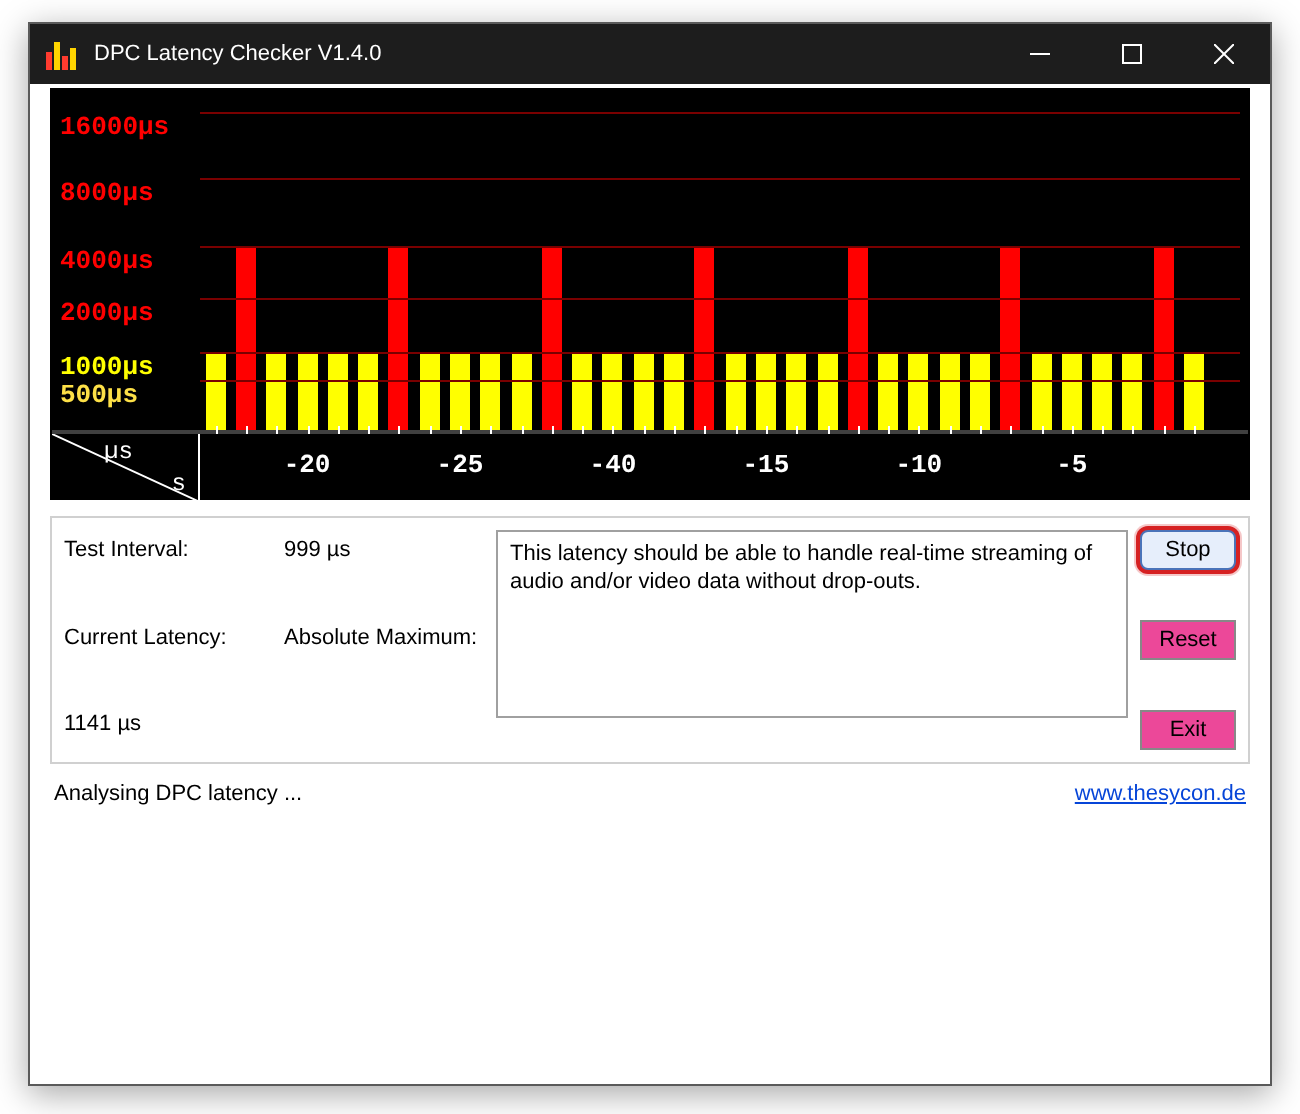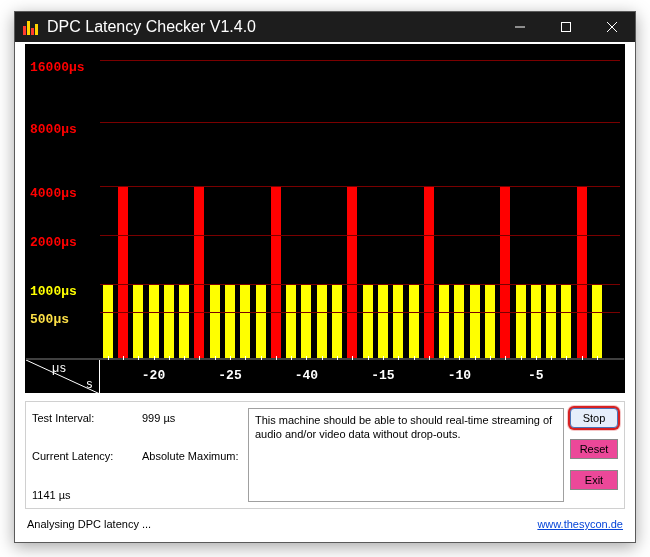--- a/index.html
+++ b/index.html
@@ -35,21 +35,21 @@
   .appicon {
     width: 16px; height: 16px;
     margin-right: 8px;
     display: flex; align-items: flex-end; gap: 1px;
   }
   .appicon span { width: 3px; display: inline-block; }
   .appicon .b1 { height: 9px; background: #ff3b2f; }
   .appicon .b2 { height: 14px; background: #ffd400; }
   .appicon .b3 { height: 7px; background: #ff3b2f; }
   .appicon .b4 { height: 11px; background: #ffd400; }
-  .title { flex: 1; font-size: 16px; }
+  .title { flex: 1; font-size: 11px; }
   .winbtns { display: flex; height: 100%; }
   .winbtn {
     width: 46px; height: 100%;
     display: flex; align-items: center; justify-content: center;
     color: #fff;
   }
   .winbtn svg { stroke: #fff; stroke-width: 1; fill: none; }
   
   .menubar {
     background: #fff;
@@ -59,21 +59,21 @@
     font-size: 12px;
     border-bottom: 0;
   }
   .menuitem { cursor: default; }
   .menuitem .ul { text-decoration: underline; }
   
   .chartwrap {
     margin: 2px 10px 6px 10px;
     border: 1px solid #000;
     background: #000;
-    height: 349px;
+    height: 206px;
     position: relative;
   }
   .chart-inner {
     position: absolute;
     left: 0; right: 0; top: 0; bottom: 0;
   }
   .ylabels {
     position: absolute;
     left: 4px; top: 6px; bottom: 34px;
     width: 70px;
@@ -162,21 +162,21 @@
     background: #fff;
     padding: 4px 6px;
     font-size: 11px;
     line-height: 1.3;
     height: 94px;
   }
   .btncol {
     width: 48px;
     display: flex;
     flex-direction: column;
-    gap: 11px;
+    gap: 25px;
   }
   .btn {
     border: 1px solid #888;
     background: #ec4899;
     font-size: 11px;
     text-align: center;
     padding: 3px 0;
     cursor: default;
   }
   .btn.highlight {
@@ -344,21 +344,21 @@
 
   <div class="bottom">
     <div class="bottom-inner">
       <div class="stats">
         <div>Test Interval:</div>
         <div>999 µs</div>
         <div>Current Latency:</div>
         <div>Absolute Maximum:</div>
         <div>1141 µs</div>
       </div>
-      <div class="descbox">This machine should be able to should real-time streaming of audio and/or video data without drop-outs.</div>
+      <div class="descbox">This latency should be able to handle real-time streaming of audio and/or video data without drop-outs.</div>
       <div class="btncol">
         <div class="btn highlight">Stop</div>
         <div class="btn">Reset</div>
         <div class="btn">Exit</div>
       </div>
     </div>
   </div>
 
   <div class="statusbar">
     <span>Analysing DPC latency ...</span>

